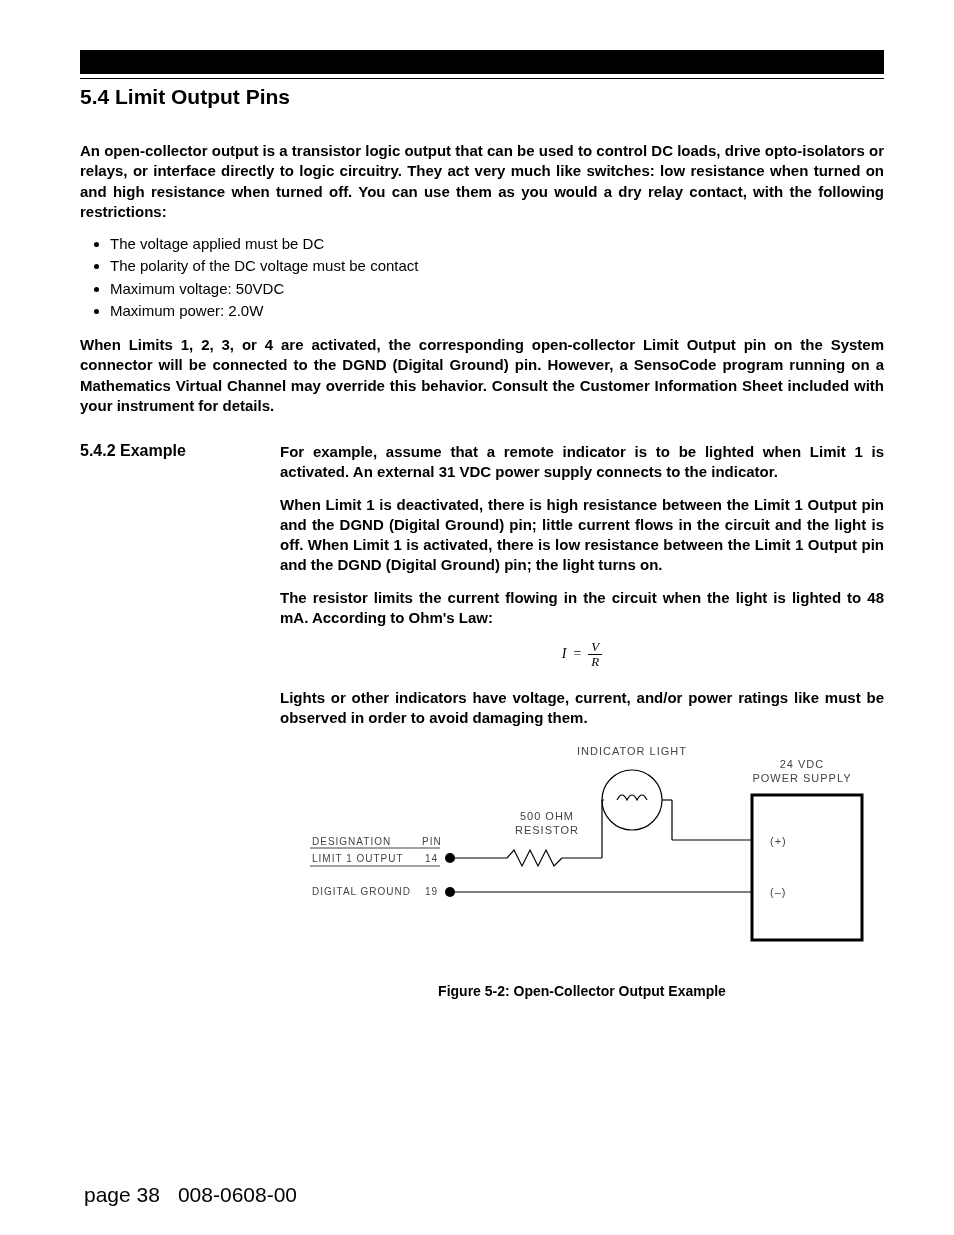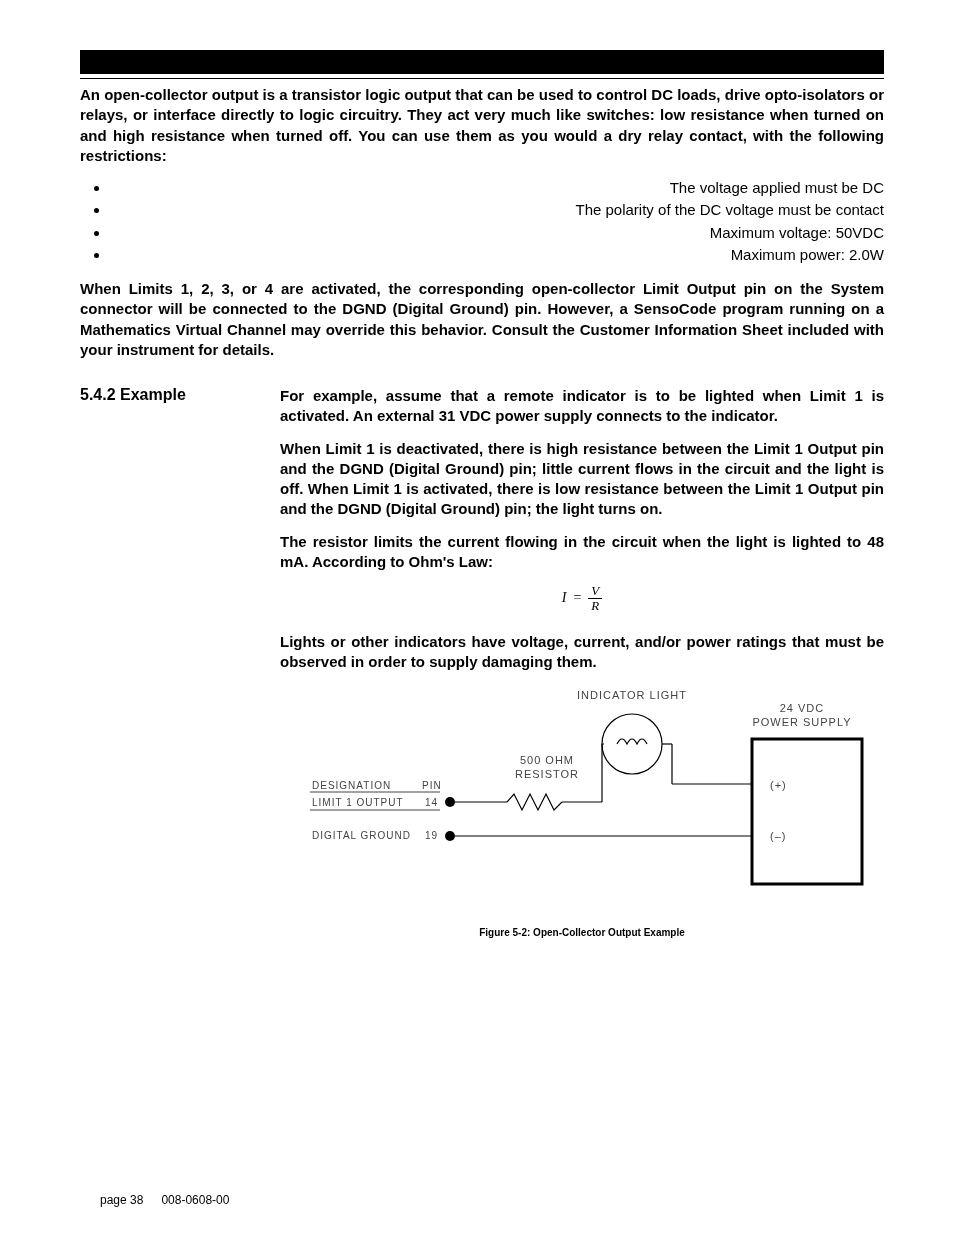--- a/index.html
+++ b/index.html
@@ -52,21 +52,20 @@
   .para {
     text-align: justify;
     margin-bottom: 12px;
     line-height: 1.35;
     font-weight: bold;
   }
   ul.bullets {
     margin: 0 0 14px 30px;
     padding: 0;
     list-style: disc;
-    text-align: right;
   }
   ul.bullets li {
     margin-bottom: 2px;
     line-height: 1.35;
   }
   .eq {
     text-align: center;
     font-family: "Times New Roman", serif;
     font-size: 14px;
     margin: 10px 0 18px 0;
@@ -84,40 +83,41 @@
     margin-top: 12px;
     text-align: center;
   }
   .figure-svg {
     display: inline-block;
   }
   .figure-caption {
     font-family: "Arial Narrow", Arial, sans-serif;
     font-stretch: condensed;
     font-weight: bold;
-    font-size: 10px;
+    font-size: 14px;
     text-align: center;
     margin-top: 20px;
   }
   .footer {
     position: absolute;
     bottom: 28px;
-    left: 100px;
-    font-size: 12px;
+    left: 84px;
+    font-size: 21px;
   }
   .footer .gap { display:inline-block; width:18px; }
 </style>
 </head>
 <body>
 
 <div class="page">
 
   <div class="black-bar"></div>
   <div class="rule"></div>
 
+  <div class="section-title">5.4  Limit Output Pins</div>
 
   <div class="row">
     <div class="right-col">
       <div class="para">An open-collector output is a transistor logic output that can be used to control DC loads, drive opto-isolators or relays, or interface directly to logic circuitry. They act very much like switches: low resistance when turned on and high resistance when turned off.  You can use them as you would a dry relay contact, with the following restrictions:</div>
       <ul class="bullets">
         <li>The voltage applied must be DC</li>
         <li>The polarity of the DC voltage must be contact</li>
         <li>Maximum voltage: 50VDC</li>
         <li>Maximum power: 2.0W</li>
       </ul>
@@ -135,21 +135,21 @@
       <div class="eq">
         <span class="italic">I</span>
         &nbsp;<span>=</span>&nbsp;
         <span class="frac">
           <span class="num italic">V</span>
           <span class="den italic">R</span>
         </span>
       </div>
 
 
-      <div class="para">Lights or other indicators have voltage, current, and/or power ratings that must be observed in order to supply damaging them.</div>
+      <div class="para">Lights or other indicators have voltage, current, and/or power ratings like must be observed in order to avoid damaging them.</div>
 
       <div class="figure-wrap">
         <svg class="figure-svg" width="580" height="220" viewBox="0 0 580 220">
 
           <style>
             .lbl { font-family: Arial, sans-serif; font-size: 11px; letter-spacing: 1px; fill:#444; }
             .lbl-sm { font-family: Arial, sans-serif; font-size: 10px; letter-spacing: 1px; fill:#444; }
           </style>
 
           <text class="lbl" x="340" y="15" text-anchor="middle">INDICATOR  LIGHT</text>

